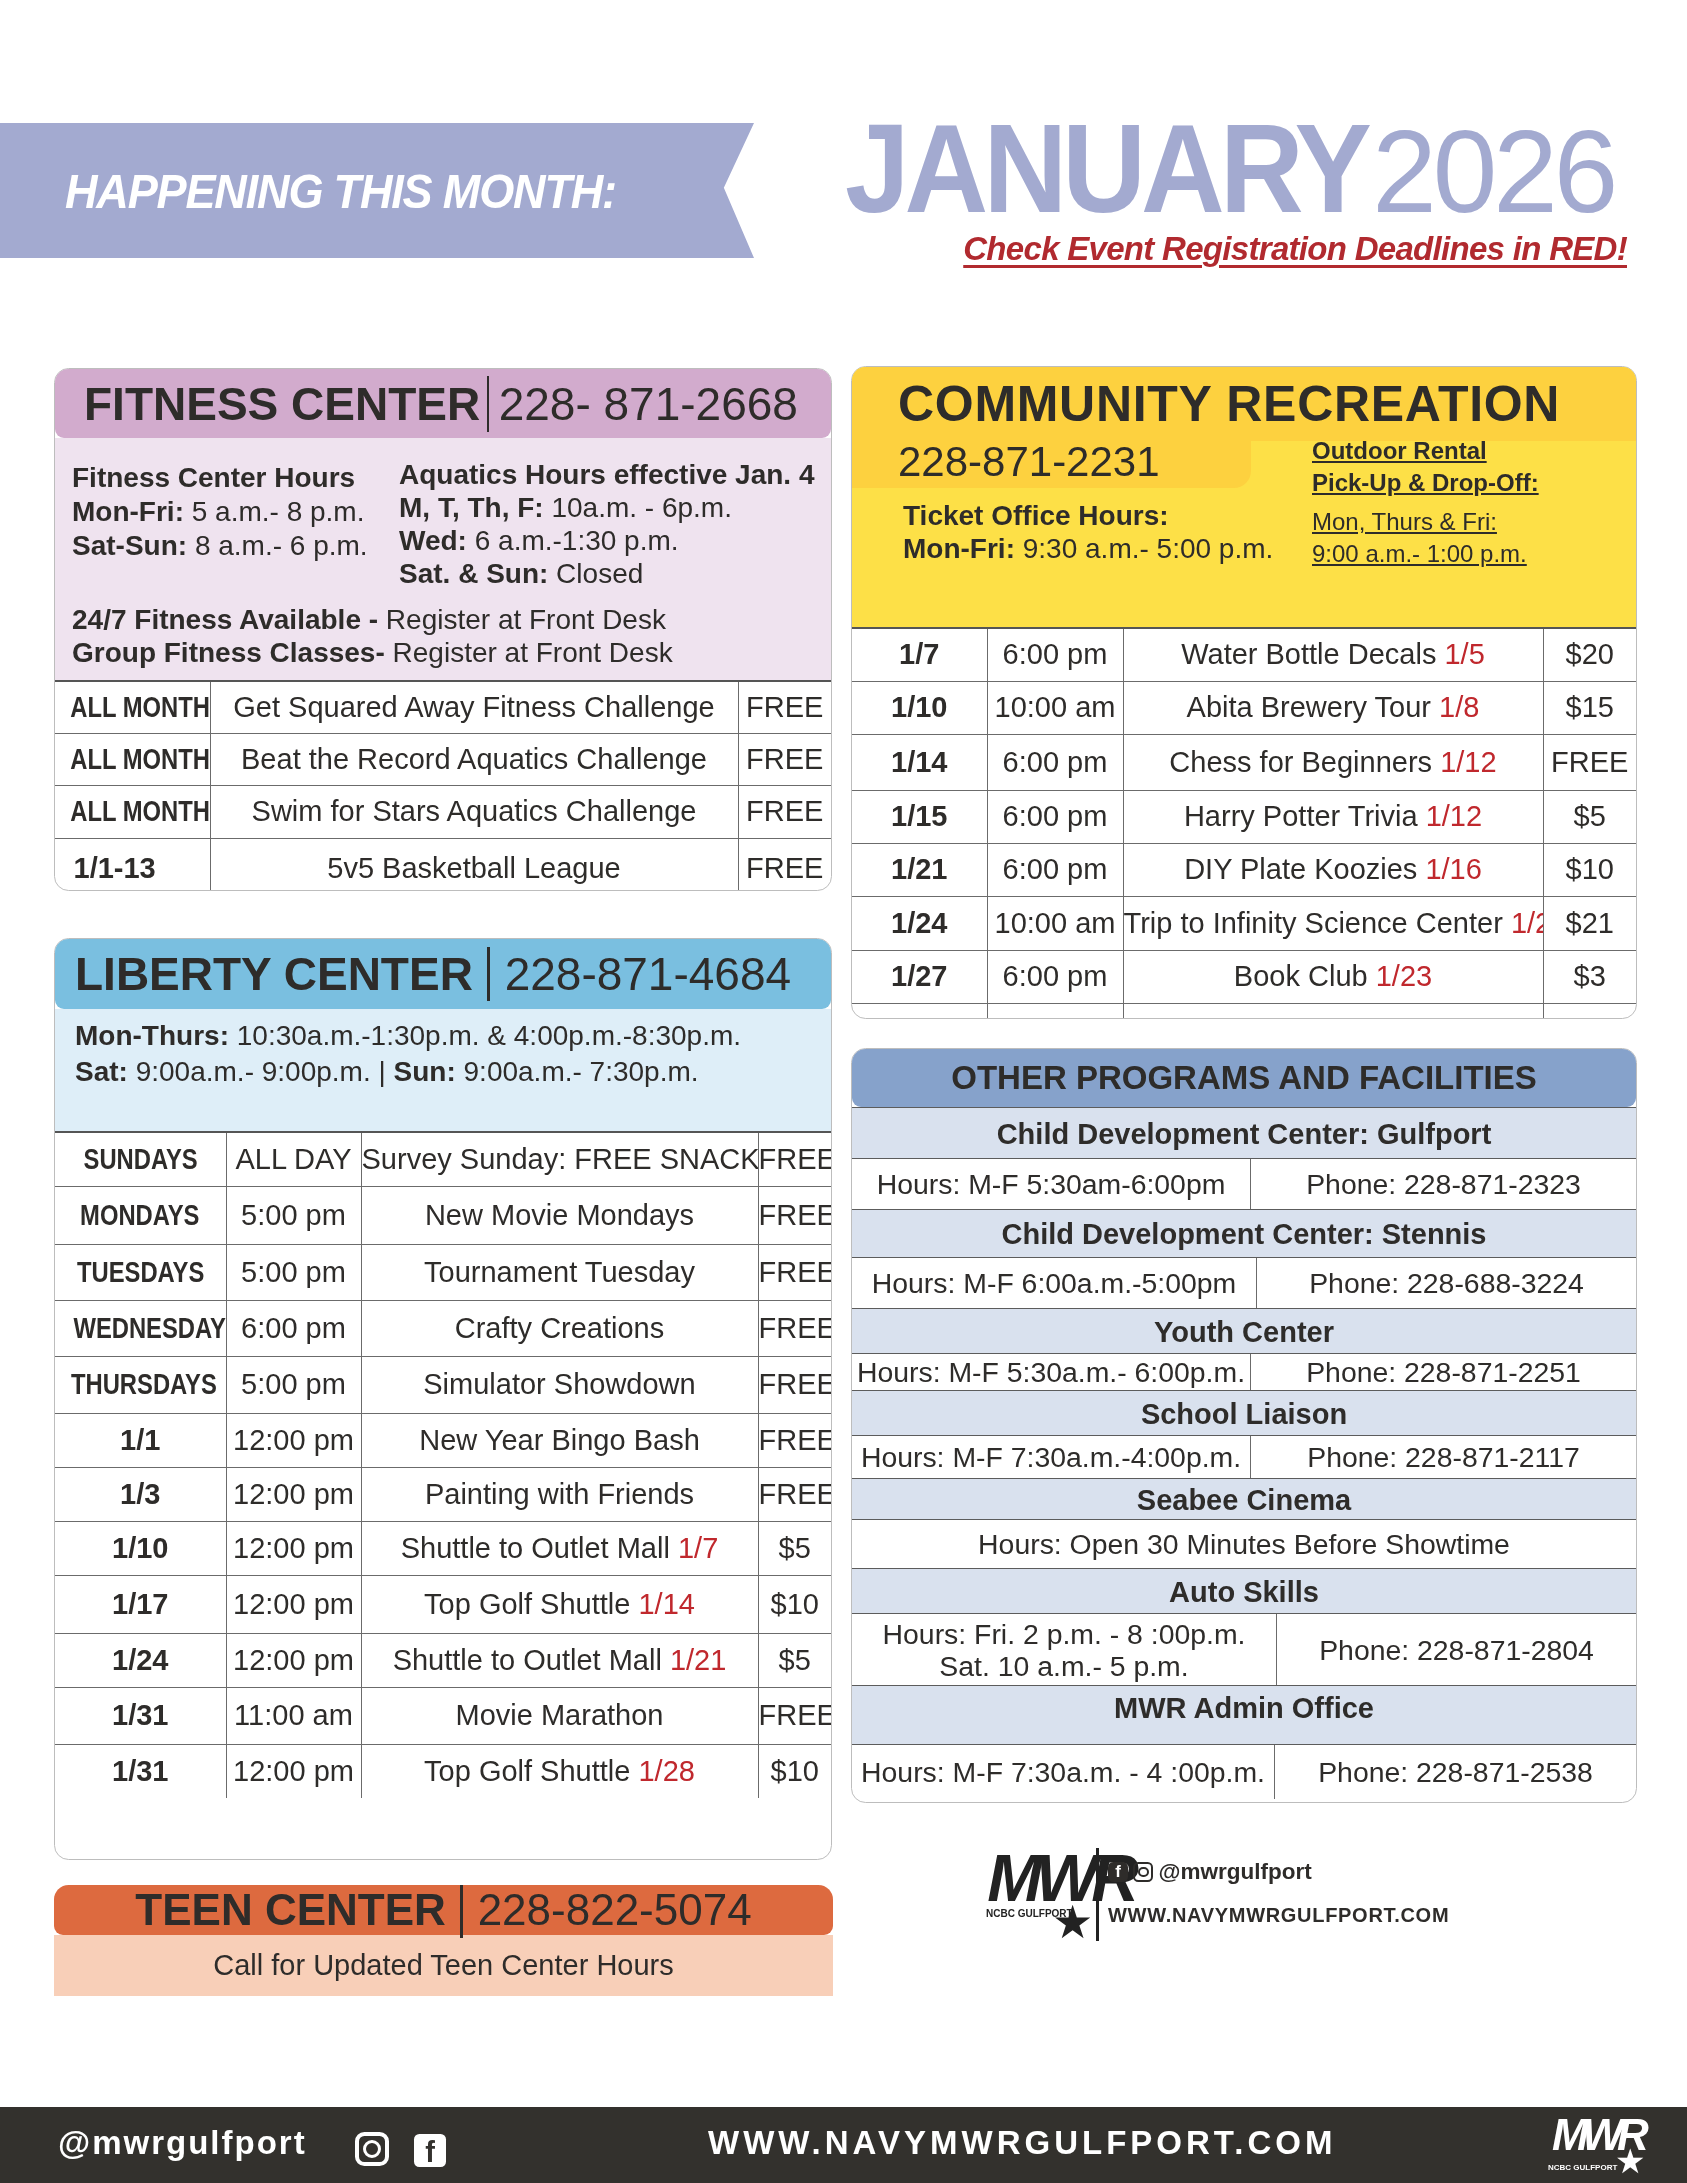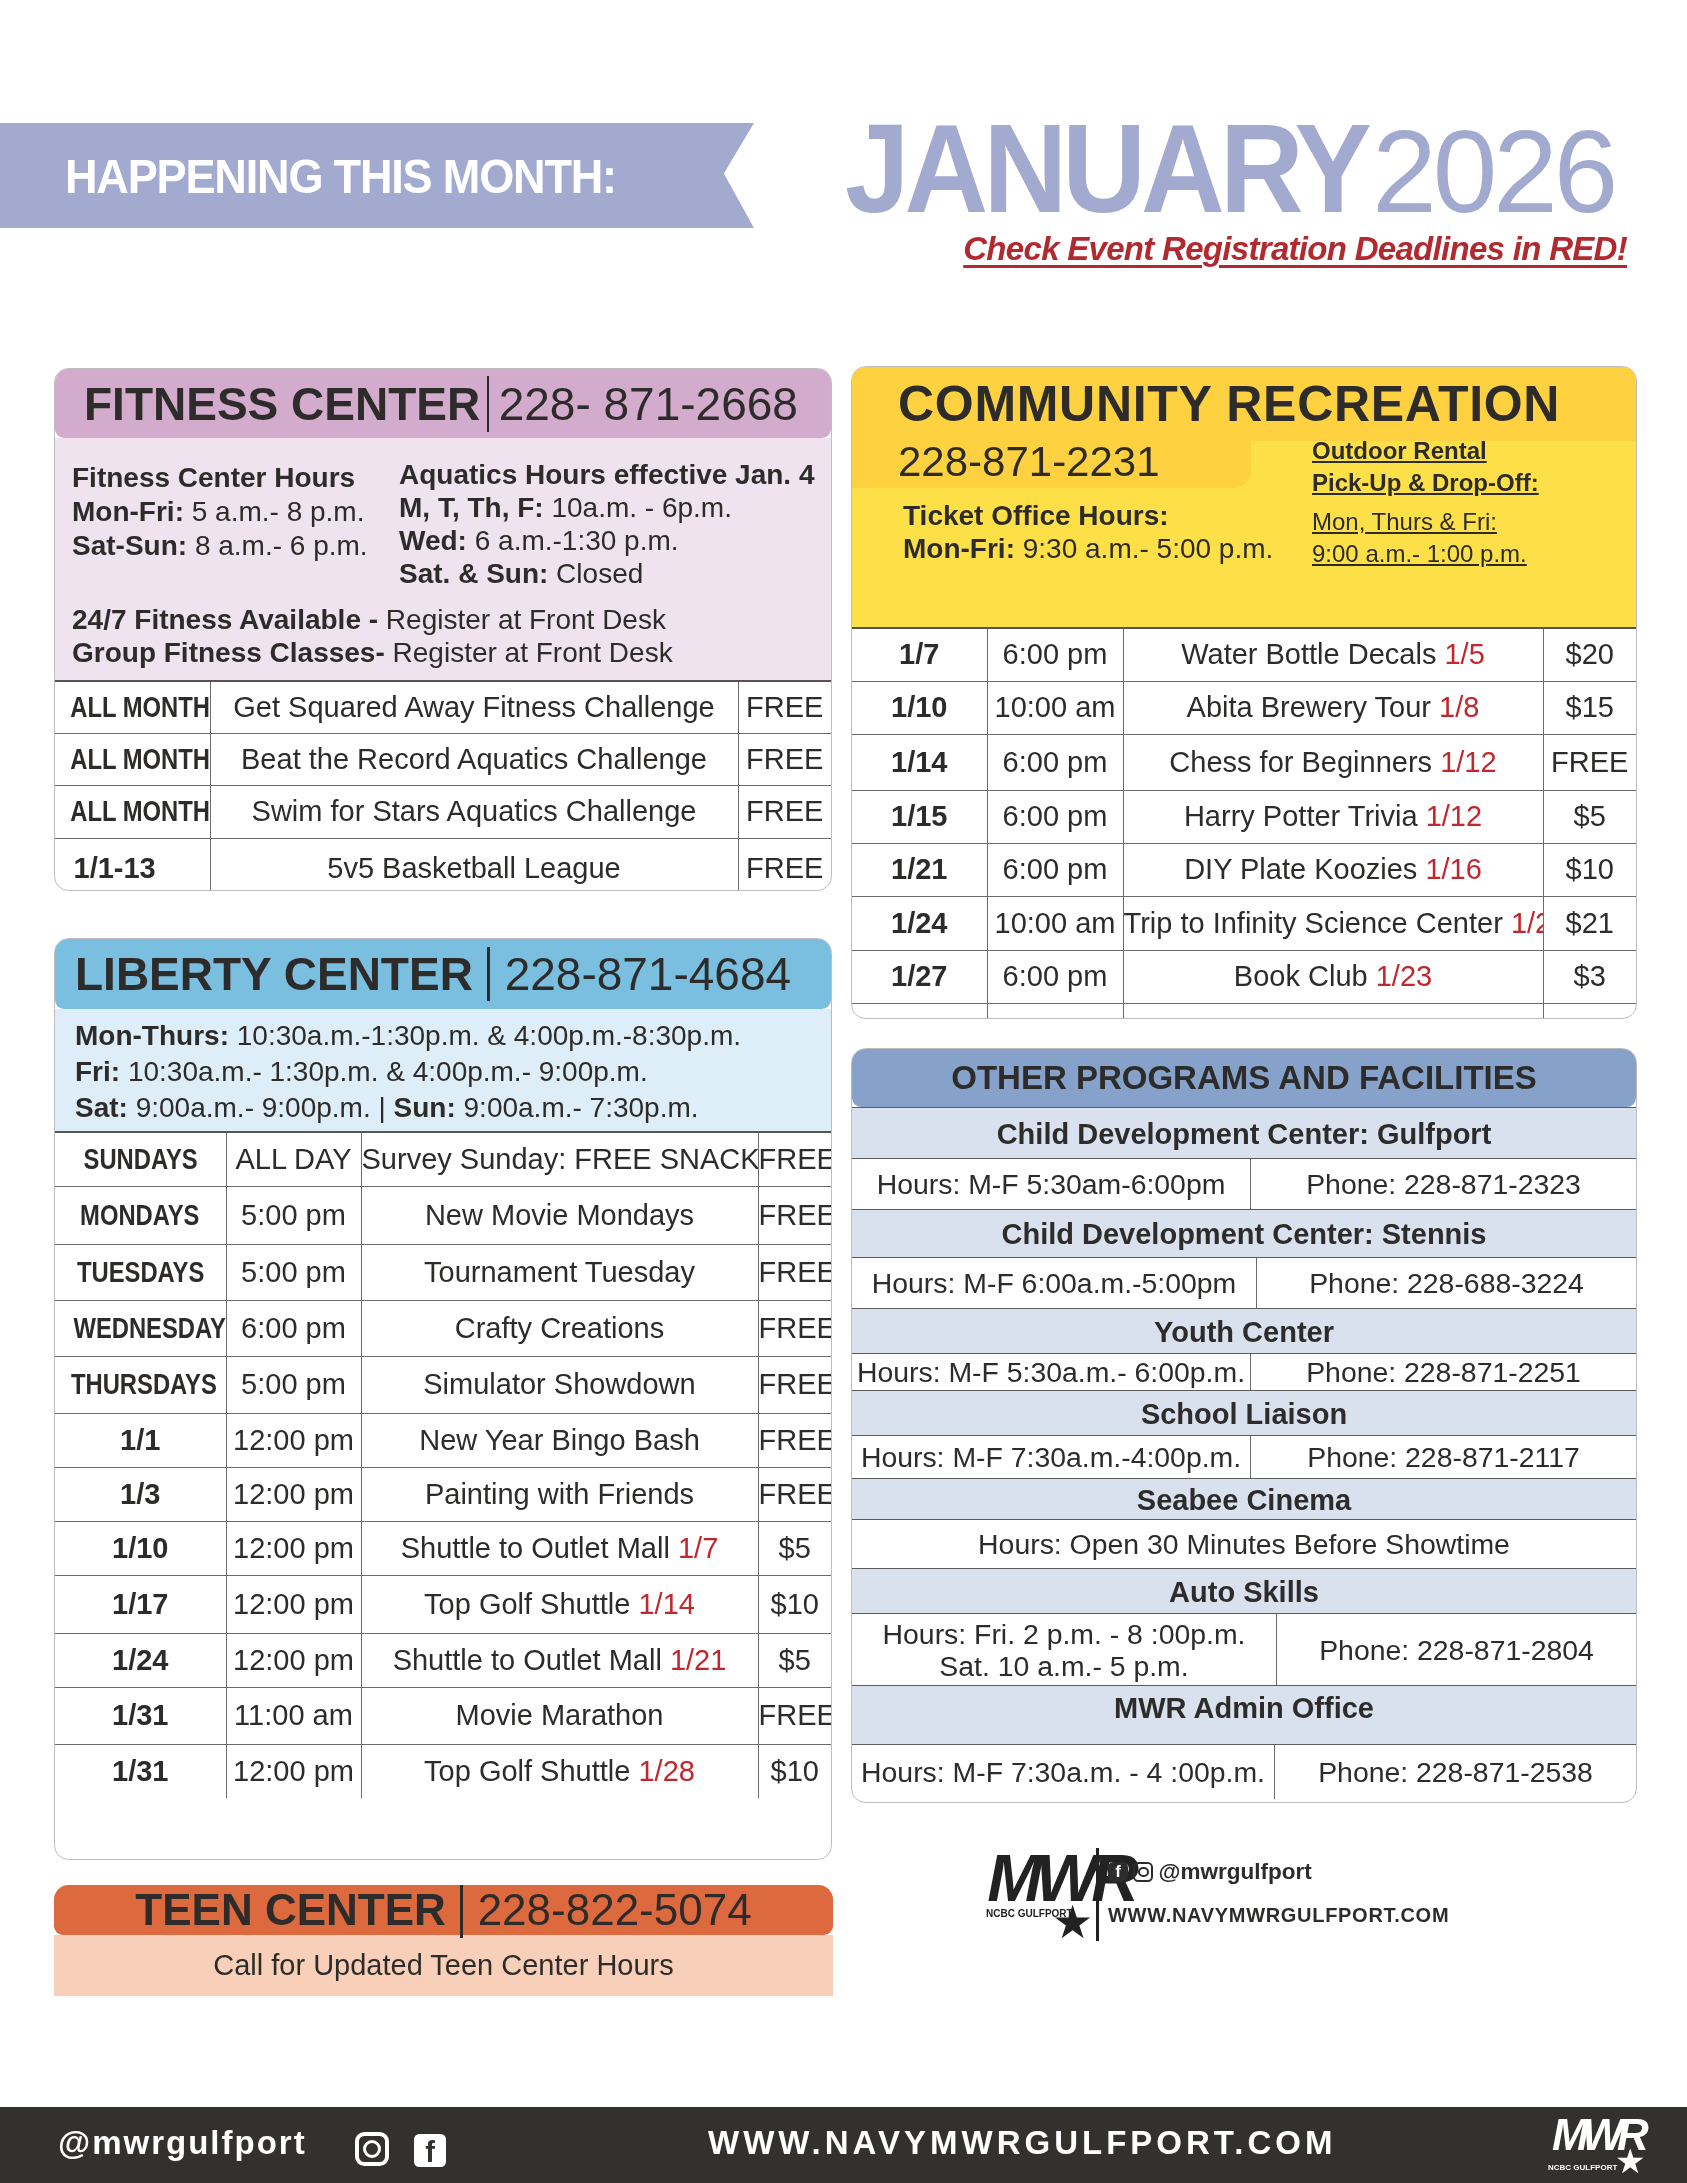--- a/index.html
+++ b/index.html
@@ -1,24 +1,24 @@
 <!DOCTYPE html>
 <html style="font-size:10.6px"><head>
 <meta charset="utf-8">
 <style>
   * { box-sizing: border-box; margin: 0; padding: 0; }
   html, body { width: 1687px; height: 2183px; background: #ffffff; overflow: hidden; }
   body { position: relative; font-family: "Liberation Sans", "DejaVu Sans", sans-serif; color: #2e2c2a; }
 
   
   .ribbon {
-    position: absolute; left: 0; top: 123px; width: 754px; height: 105px;
+    position: absolute; left: 0; top: 123px; width: 754px; height: 135px;
     background: #a3aad0;
     clip-path: polygon(0 0, 100% 0, 96% 48%, 100% 100%, 0 100%);
-    display: flex; align-items: center; padding-left: 65px;
+    display: flex; align-items: center; padding-left: 65px; font-style: italic;
   }
   .ribbon span {
     color: #fff; font-weight: 700; font-size: 49px; letter-spacing: -1.3px;
     font-family: "Liberation Sans", sans-serif; transform: scaleX(0.92); transform-origin: left center;
     white-space: nowrap;
   }
   .month-title {
     position: absolute; left: 845px; top: 106px; height: 112px; display: flex; align-items: baseline;
     color: #a3aad0; white-space: nowrap;
   }
@@ -184,21 +184,20 @@
 </section>
 
 <section class="panel" id="liberty">
   <div class="panel-head">
     <span class="name">LIBERTY CENTER</span>
     <span class="sep"></span>
     <span class="phone">228-871-4684</span>
   </div>
   <div class="info">
     <div><b>Mon-Thurs:</b><span> 10:30a.m.-1:30p.m. &amp; 4:00p.m.-8:30p.m.</span></div>
-    <div><b>Fri:</b><span> 10:30a.m.- 1:30p.m. &amp; 4:00p.m.- 9:00p.m.</span></div>
     <div><b>Sat:</b><span> 9:00a.m.- 9:00p.m. | </span><b>Sun:</b><span> 9:00a.m.- 7:30p.m.</span></div>
   </div>
   <table class="sched">
     <colgroup>
         <col style="width:171px">
         <col style="width:135px">
         <col>
         <col style="width:73px">
       </colgroup>
     <tbody id="liberty-rows">

